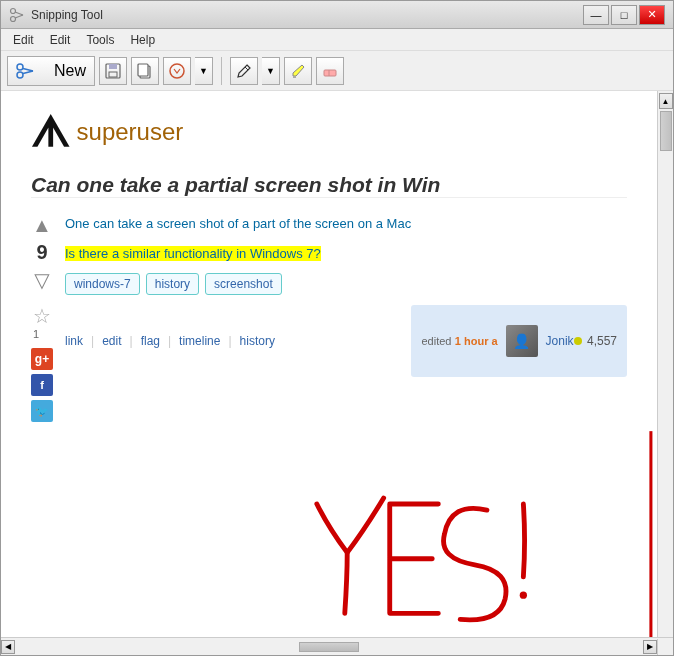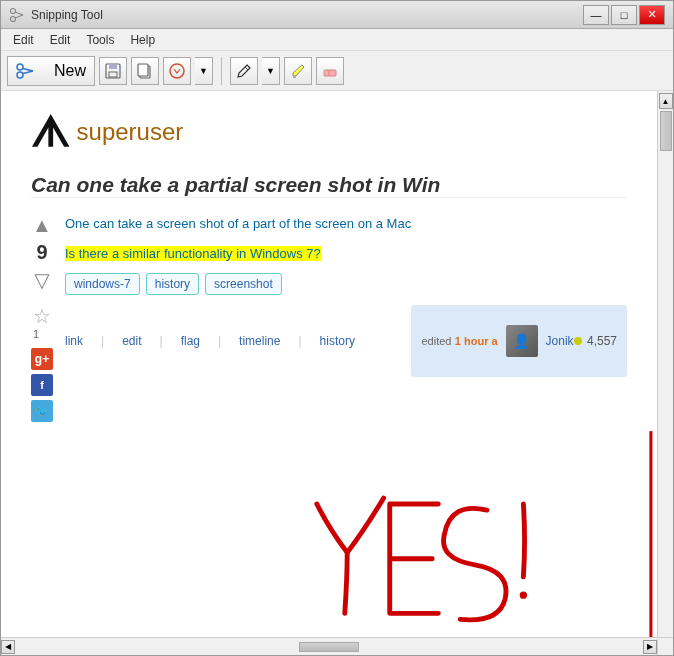--- a/index.html
+++ b/index.html
@@ -147,21 +147,21 @@
     .tags-row { display: flex; gap: 6px; margin-bottom: 10px; }
     .tag {
       padding: 3px 8px;
       border: 1px solid #6cc;
       color: #36a;
       font-size: 12px;
       border-radius: 3px;
       cursor: pointer;
       background: #f0faff;
     }
-    .meta-row { display: flex; gap: 18px; font-size: 12px; color: #888; align-items: center; margin-bottom: 10px; }
+    .meta-row { display: flex; gap: 8px; font-size: 12px; color: #888; align-items: center; margin-bottom: 10px; }
     .meta-link { color: #36a; cursor: pointer; text-decoration: none; }
     .meta-sep { color: #ccc; }
     .edited-box { display: flex; gap: 8px; align-items: center; background: #dce9f8; padding: 20px 10px; border-radius: 3px; }
     .edited-text { font-size: 11px; color: #666; }
     .edited-time { font-size: 11px; color: #e07020; font-weight: bold; }
     .avatar { width: 32px; height: 32px; border-radius: 2px; overflow: hidden; background: #888; }
     .avatar-img { width: 100%; height: 100%; background: linear-gradient(135deg, #888 0%, #555 100%); display: flex; align-items: center; justify-content: center; color: #ccc; font-size: 14px; }
     .user-info { display: flex; }
     .username { font-size: 12px; color: #36a; }
     .user-rep { font-size: 12px; color: #555; }

